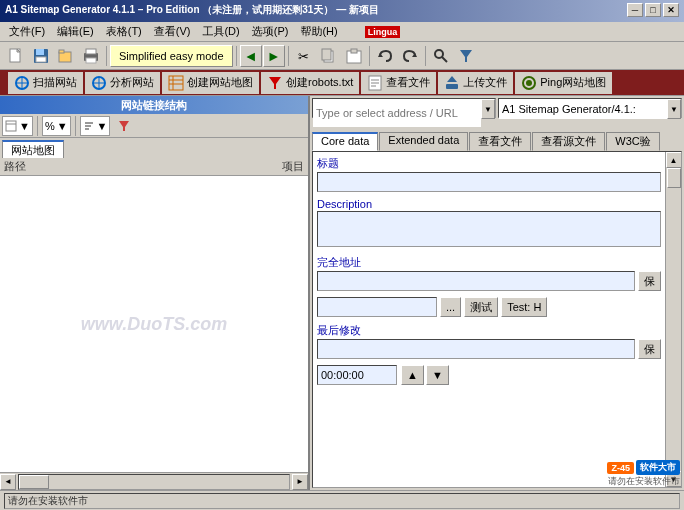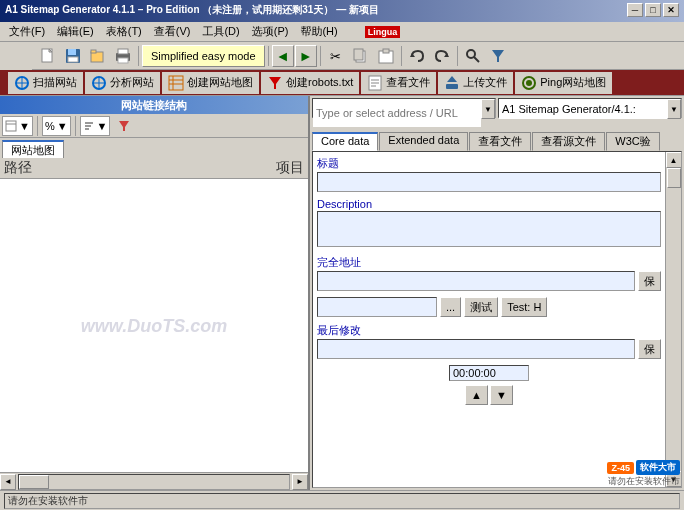--- a/index.html
+++ b/index.html
@@ -68,21 +68,20 @@
 
     
     .toolbar {
       background: #d4d0c8;
       display: flex;
       align-items: center;
       padding: 2px 4px;
       height: 28px;
       border-bottom: 1px solid #999;
       gap: 1px;
-      margin-left: 32px;
     }
     .toolbar-btn {
       width: 24px;
       height: 22px;
       background: #d4d0c8;
       border: 1px solid transparent;
       cursor: pointer;
       display: flex;
       align-items: center;
       justify-content: center;
@@ -215,21 +214,21 @@
       background: white;
       border-top: 2px solid #316ac5;
     }
     .tree-header {
       display: flex;
       background: #d4d0c8;
       border-bottom: 1px solid #999;
       padding: 1px 4px;
     }
     .tree-header-col {
-      font-size: 14px;
+      font-size: 11px;
       color: #333;
     }
     .tree-header-col.path { flex: 1; }
     .tree-header-col.item { width: 60px; text-align: right; }
     .tree-area {
       flex: 1;
       background: white;
       overflow: auto;
       position: relative;
     }
@@ -747,21 +746,21 @@
 
           <div>
             <div class="field-label">最后修改</div>
             <div class="field-row">
               <input type="text" class="field-input" style="background: rgb(232, 240, 255);">
               <button class="small-btn">保</button>
             </div>
           </div>
 
           <div>
-            <div class="field-row" style="align-items:center;gap:4px;flex-direction:column;">
+            <div class="field-row" style="align-items:center;gap:4px;">
               <input type="text" class="field-input" style="max-width: 80px; background: rgb(232, 240, 255);" value="00:00:00">
               <div style="display:flex;gap:2px;">
                 <button class="small-btn">▲</button>
                 <button class="small-btn">▼</button>
               </div>
             </div>
           </div>
 
         </div>
 

